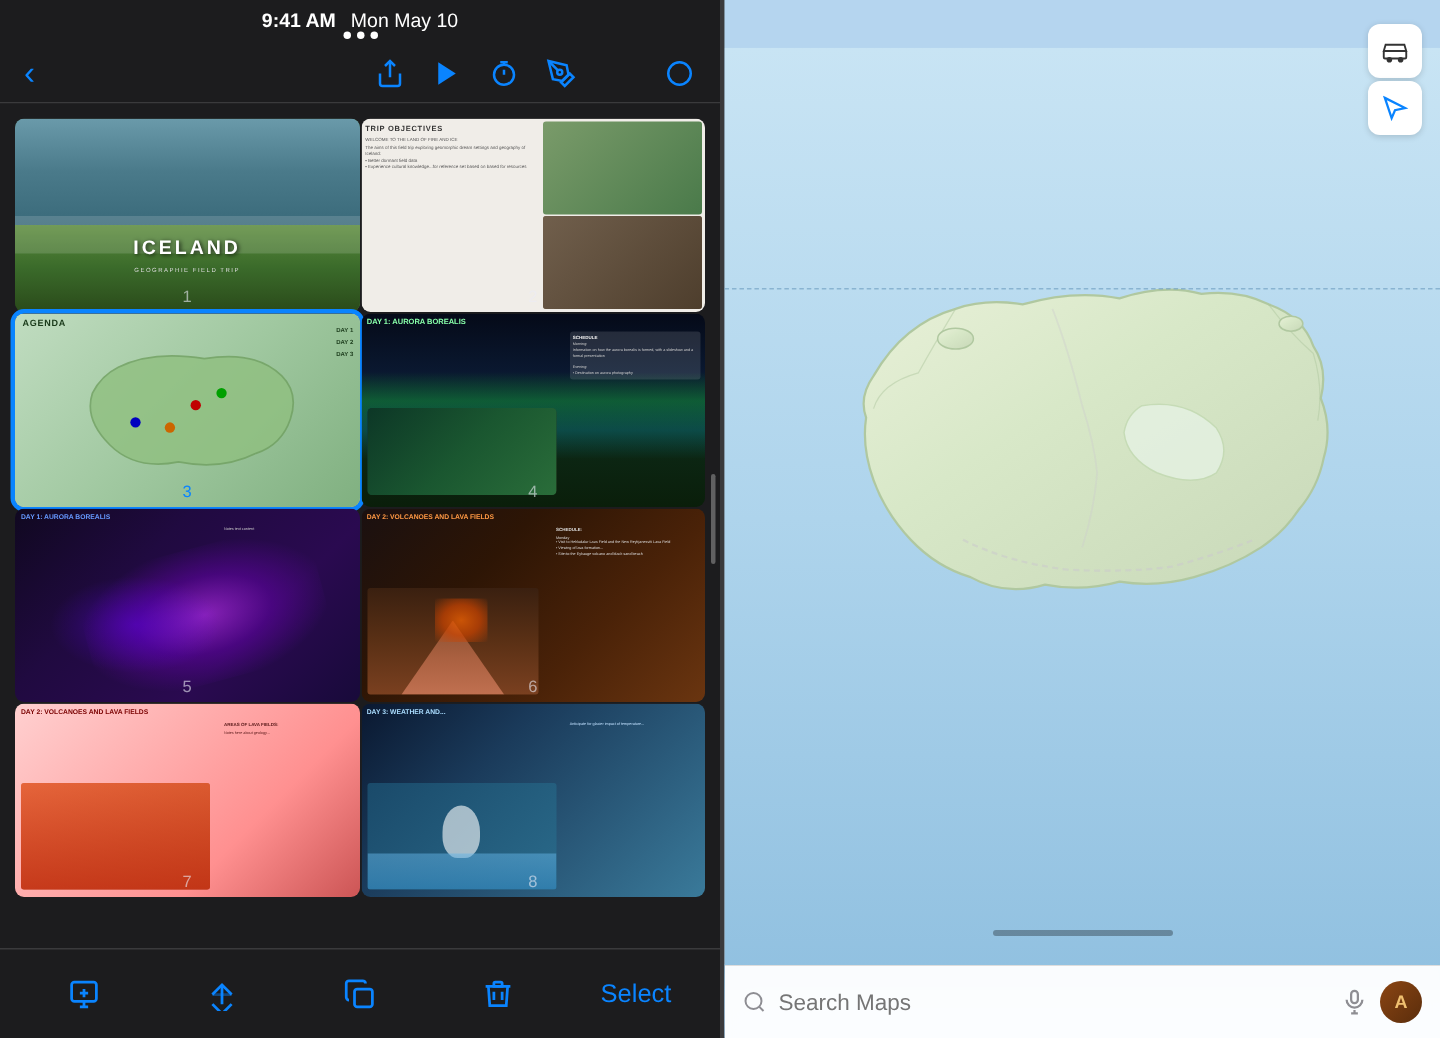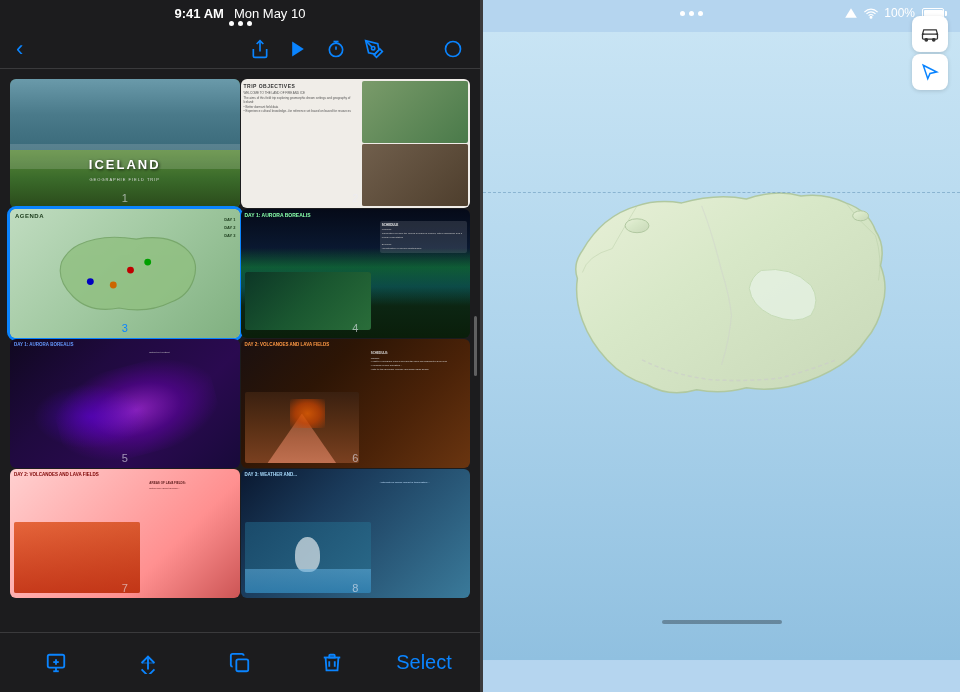--- a/index.html
+++ b/index.html
@@ -561,21 +561,21 @@
     <div class="bottom-btn">
       <svg width="22" height="22" viewBox="0 0 24 24" fill="none" stroke="#0a84ff" stroke-width="2">
         <polyline points="3 6 5 6 21 6"></polyline>
         <path d="M19 6l-1 14H6L5 6"></path>
         <path d="M9 10v6m6-6v6"></path>
         <path d="M10 3h4a1 1 0 011 1v2H9V4a1 1 0 011-1z"></path>
       </svg>
     </div>
 
     <div class="bottom-btn">
-      <span class="select-btn" style="color:#0a84ff;font-size:20px;font-weight:400;">Select</span>
+      <span class="select-btn" style="color:#0a84ff;font-size:17px;font-weight:400;">Select</span>
     </div>
   </div>
 
 </div>
 
 <div class="panel-divider"></div>
 
 <div id="maps-panel">
 
   <div class="map-ocean"></div>
@@ -625,58 +625,47 @@
 
     <path d="M 280,240 Q 310,235 330,255 Q 340,270 330,285 Q 315,295 290,285 Q 270,275 268,258 Q 270,246 280,240Z" fill="#e8f4e8" stroke="#c0d8b0" stroke-width="1" opacity="0.7"></path>
 
     <path d="M 160,330 Q 190,345 230,350 Q 270,352 300,348 Q 330,340 355,330" fill="none" stroke="#ccc" stroke-width="1.5" stroke-dasharray="4,3" opacity="0.6"></path>
     <path d="M 220,175 Q 230,200 240,240 Q 248,265 250,285 Q 248,310 240,335" fill="none" stroke="#ccc" stroke-width="1.2" opacity="0.4"></path>
 
   </svg>
 
   <div class="arctic-line" style="top:192px; opacity:0.6;"></div>
 
-  <div class="maps-status">
-    <div style="width:40px;"></div>
-    <div class="maps-dots">
-      <div class="status-dot"></div>
-      <div class="status-dot"></div>
-      <div class="status-dot"></div>
-    </div>
-    <div class="maps-status-right">
-
-      <svg width="14" height="12" viewBox="0 0 24 20" fill="white">
-          <polygon points="12,2 22,18 2,18"></polygon>
-        </svg>
-      <svg width="16" height="12" viewBox="0 0 24 20" fill="none" stroke="white" stroke-width="2">
-        <path d="M1 8.5C4.5 5 8 3.5 12 3.5s7.5 1.5 11 5"></path>
-        <path d="M4.5 11.5C7 9 9.5 8 12 8s5 1 7.5 3.5"></path>
-        <path d="M8 14.5C9.5 13 10.8 12.5 12 12.5s2.5.5 4 2"></path>
-        <circle cx="12" cy="17" r="1.5" fill="white"></circle>
-      </svg>
-      <span style="font-size:12px;color:#fff;">100%</span>
-      <div style="display:inline-block;width:22px;height:11px;border:1.5px solid #fff;border-radius:2px;position:relative;margin-left:2px;">
-        <div style="position:absolute;inset:1px;background:#fff;border-radius:1px;width:95%;"></div>
-        <div style="position:absolute;right:-4px;top:2.5px;width:2px;height:5px;background:#fff;border-radius:0 1px 1px 0;"></div>
-      </div>
-    </div>
-  </div>
 
   <div class="map-buttons">
     <div class="map-btn">
       <svg width="20" height="20" viewBox="0 0 24 24" fill="none" stroke="#333" stroke-width="1.5">
         <path d="M5 12H3l1.5-5h15L21 12h-2"></path>
         <rect x="3" y="12" width="18" height="6" rx="1"></rect>
         <circle cx="7.5" cy="19" r="1.5" fill="#333"></circle>
         <circle cx="16.5" cy="19" r="1.5" fill="#333"></circle>
       </svg>
     </div>
     <div class="map-btn">
       <svg width="18" height="18" viewBox="0 0 24 24" fill="none" stroke="#0a84ff" stroke-width="2">
         <polygon points="3,3 21,12 12,14 9,21"></polygon>
       </svg>
     </div>
   </div>
 
+  <div class="maps-search">
+    <svg width="16" height="16" viewBox="0 0 24 24" fill="none" stroke="#8e8e93" stroke-width="2">
+      <circle cx="11" cy="11" r="8"></circle>
+      <line x1="21" y1="21" x2="16.65" y2="16.65"></line>
+    </svg>
+    <input type="text" class="search-input-maps" readonly="" placeholder="Search Maps" style="">
+    <svg width="18" height="18" viewBox="0 0 24 24" fill="none" stroke="#8e8e93" stroke-width="2">
+      <rect x="9" y="2" width="6" height="11" rx="3"></rect>
+      <path d="M19 10a7 7 0 01-14 0"></path>
+      <line x1="12" y1="19" x2="12" y2="22"></line>
+      <line x1="9" y1="22" x2="15" y2="22"></line>
+    </svg>
+    <div class="search-avatar">A</div>
+  </div>
 
   <div class="home-indicator" style="bottom:68px;"></div>
 
 </div>
 
 </body></html>

